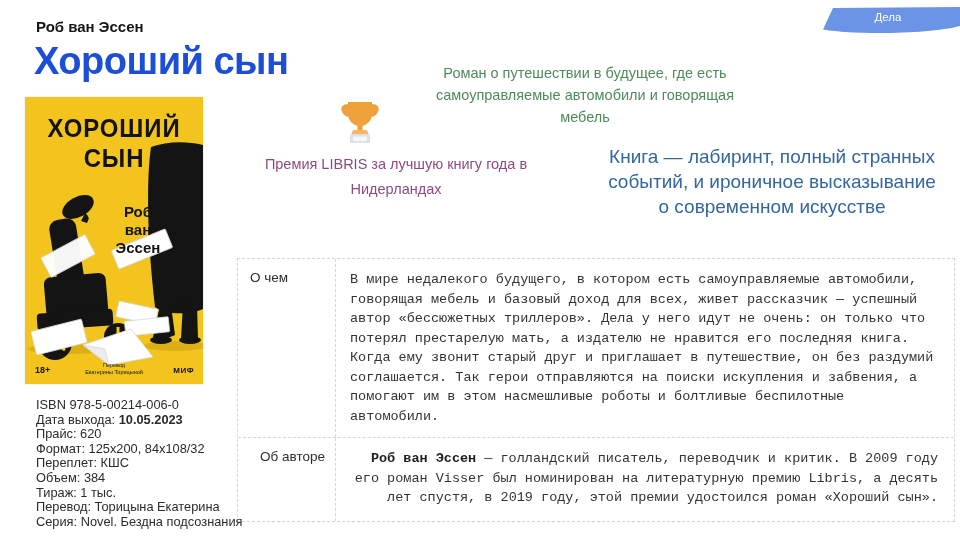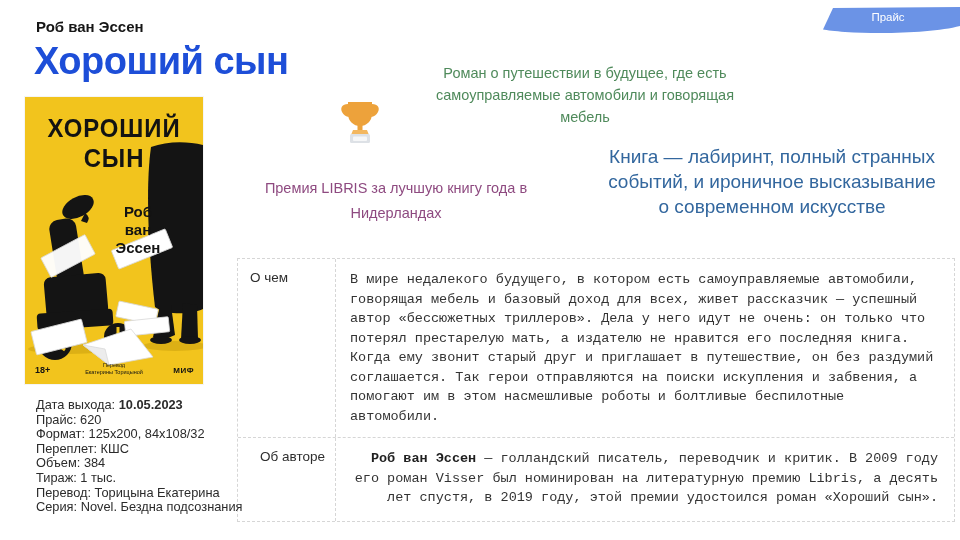--- a/index.html
+++ b/index.html
@@ -20,21 +20,21 @@
   
   .cover{position:absolute;left:25px;top:97px;width:178px;height:287px;background:#f2c41d;box-shadow:0 0 0 1px rgba(0,0,0,0.04);}
   .cover-title{position:absolute;left:0;top:16px;width:100%;text-align:center;font-weight:800;font-size:26px;line-height:30px;color:#131313;letter-spacing:1px;transform:scaleX(0.92);}
   .cover-author{position:absolute;left:24px;top:106px;width:100%;text-align:center;font-weight:700;font-size:15px;line-height:18px;color:#131313;}
   .cover-illustration{position:absolute;left:0;top:0;}
   .cover-age{position:absolute;left:10px;bottom:9px;font-size:9px;font-weight:700;color:#131313;}
   .cover-translation{position:absolute;left:0;bottom:8px;width:100%;text-align:center;font-size:5.5px;line-height:7px;color:#131313;}
   .cover-publisher{position:absolute;right:9px;bottom:9px;font-size:8px;font-weight:700;color:#131313;letter-spacing:0.5px;padding-left:37px;}
   
   .pitch-teal{position:absolute;left:415px;top:62px;width:340px;text-align:center;color:#4f8a5b;font-size:14.5px;line-height:22px;}
-  .award-purple{position:absolute;left:240px;top:152px;width:312px;text-align:center;color:#8e4a80;font-size:14.5px;line-height:25px;margin-top:24px;}
+  .award-purple{position:absolute;left:240px;top:152px;width:312px;text-align:center;color:#8e4a80;font-size:14.5px;line-height:25px;}
   .pitch-blue{position:absolute;left:608px;top:144px;width:328px;text-align:center;color:#33679e;font-size:19px;line-height:25px;}
   .trophy{position:absolute;left:336px;top:96px;width:48px;height:52px;}
   
   .info-table{
     position:absolute;left:237px;top:258px;width:718px;
     border:1px dashed #d6d6d6;background:#fff;box-sizing:border-box;
   }
   .info-row{display:grid;grid-template-columns:98px 1fr;}
   .info-row + .info-row{border-top:1px dashed #d6d6d6;text-align:right;}
   .info-label{border-right:1px dashed #d6d6d6;padding:11px 10px 11px 12px;font-size:13.5px;color:#2e2e2e;}
@@ -51,21 +51,21 @@
 
 <div class="page">
 
   <div class="author-name">Роб ван Эссен</div>
   <div class="page-title">Хороший сын</div>
 
   <div class="genre-badge">
     <svg width="137" height="32" viewBox="0 0 137 32">
       <path d="M10 1 L137 0 L137 19 C 112 25.5, 62 27.5, 22 25 C 12 24.3, 4 23.4, 0 22.6 L10 1 Z" fill="#6b93e6"></path>
     </svg>
-    <div class="badge-label">Прайс</div>
+    <div class="badge-label">Дела</div>
   </div>
 
   <div class="cover">
     <svg class="cover-illustration" width="178" height="287" viewBox="0 0 178 287">
 
       <ellipse cx="45" cy="252" rx="42" ry="5" fill="#caa10e" opacity="0.55"></ellipse>
       <ellipse cx="150" cy="249" rx="32" ry="5" fill="#caa10e" opacity="0.55"></ellipse>
 
       <g fill="#141414">
         <ellipse cx="53" cy="110" rx="17" ry="10" transform="rotate(-28 53 110)"></ellipse>
@@ -145,20 +145,21 @@
       <div class="info-label">О чем</div>
       <div class="info-text">В мире недалекого будущего, в котором есть самоуправляемые автомобили, говорящая мебель и базовый доход для всех, живет рассказчик — успешный автор «бессюжетных триллеров». Дела у него идут не очень: он только что потерял престарелую мать, а издателю не нравится его последняя книга. Когда ему звонит старый друг и приглашает в путешествие, он без раздумий соглашается. Так герои отправляются на поиски искупления и забвения, а помогают им в этом насмешливые роботы и болтливые беспилотные автомобили.</div>
     </div>
     <div class="info-row row-about">
       <div class="info-label">Об авторе</div>
       <div class="info-text"><span class="lead">Роб ван Эссен</span><span> — голландский писатель, переводчик и критик. В 2009 году его роман Visser был номинирован на литературную премию Libris, а десять лет спустя, в 2019 году, этой премии удостоился роман «Хороший сын».</span></div>
     </div>
   </div>
 
   <div class="meta">
+    <div class="line">ISBN 978-5-00214-006-0</div>
     <div class="line"><span>Дата выхода: </span><span class="bold">10.05.2023</span></div>
     <div class="line">Прайс: 620</div>
     <div class="line">Формат: 125x200, 84x108/32</div>
     <div class="line">Переплет: КШС</div>
     <div class="line">Объем: 384</div>
     <div class="line">Тираж: 1 тыс.</div>
     <div class="line">Перевод: Торицына Екатерина</div>
     <div class="line">Серия: Novel. Бездна подсознания</div>
   </div>
 

